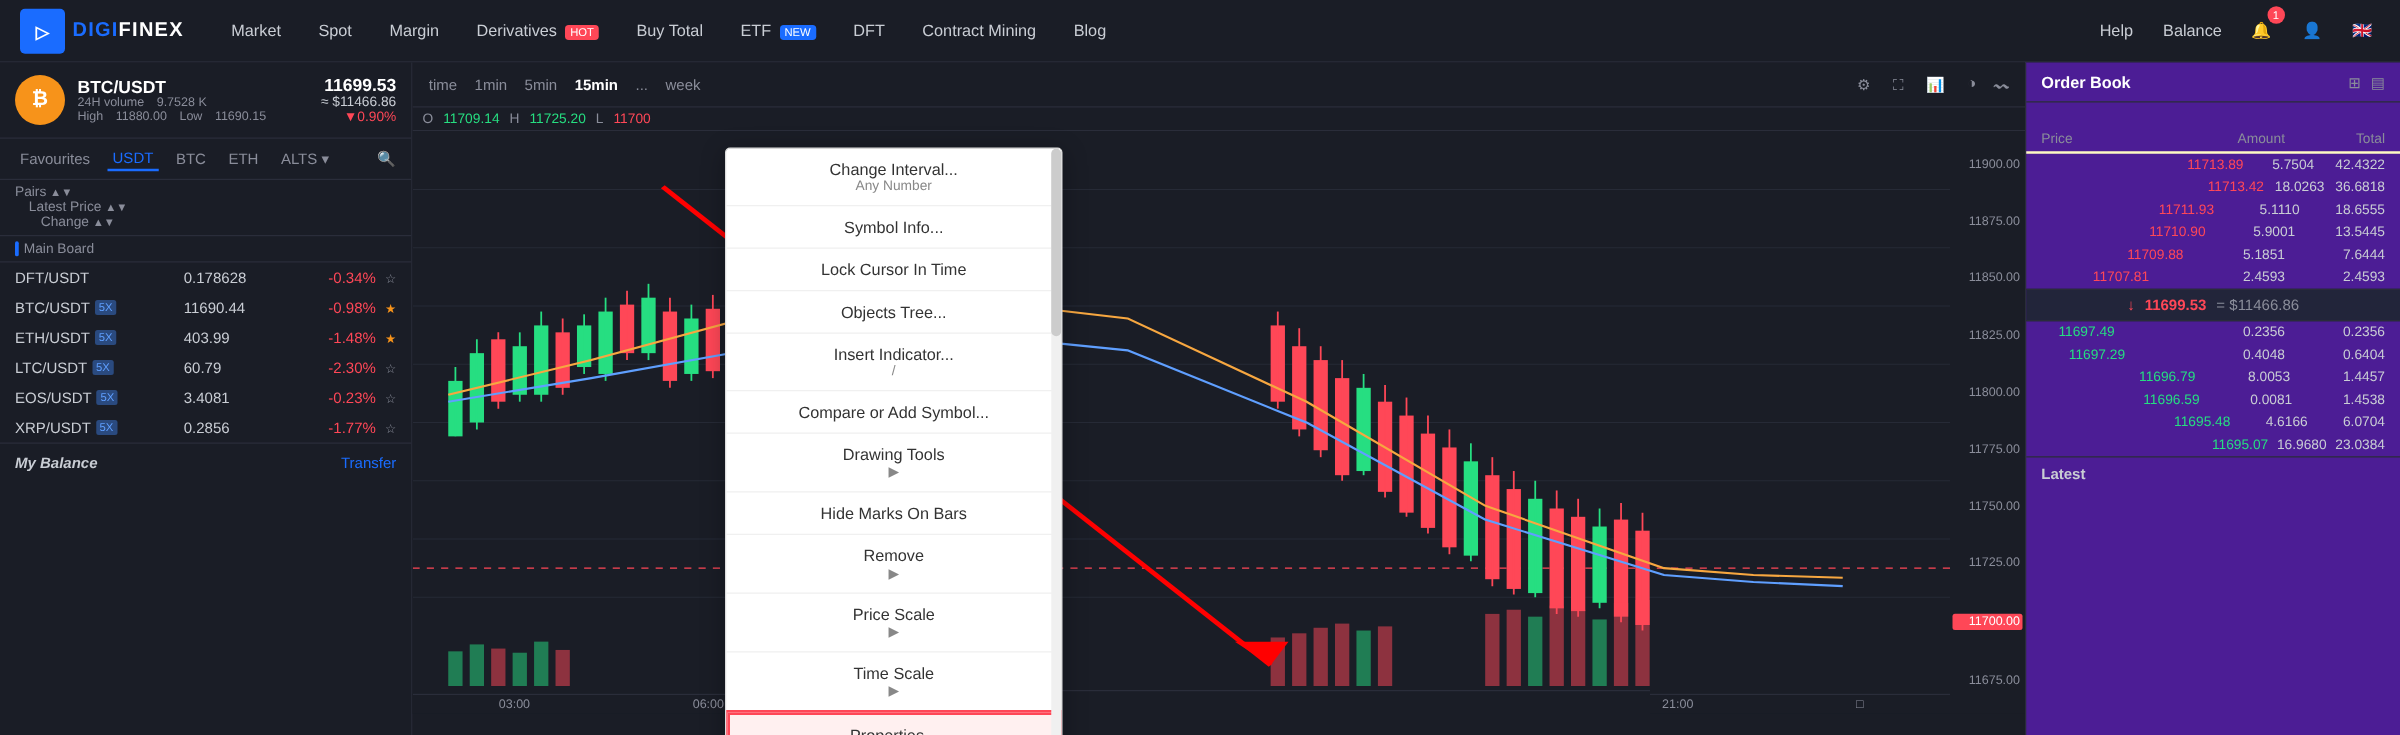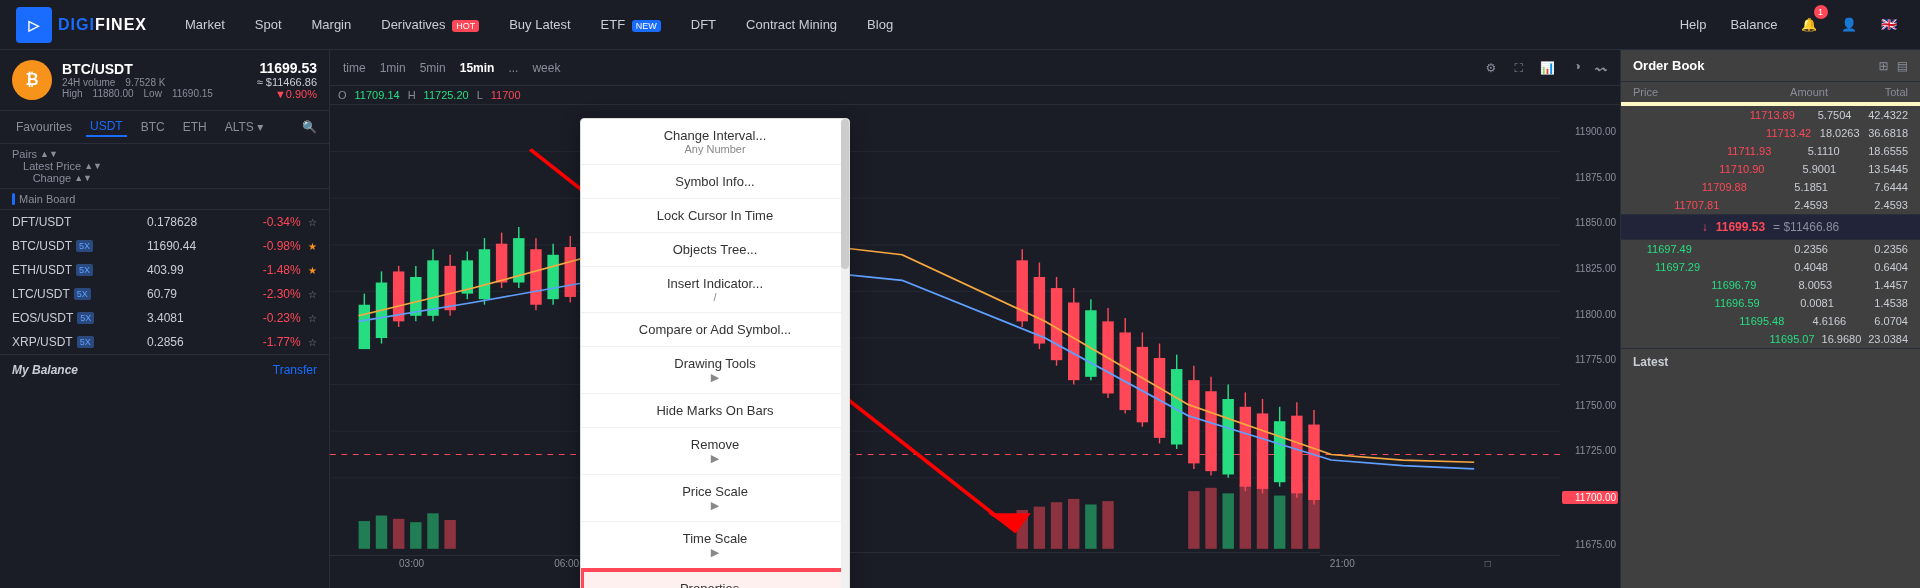--- a/index.html
+++ b/index.html
@@ -74,25 +74,25 @@
     .ctx-item.highlighted { background: #fff3f3; outline: 2px solid #ff4757; }
     .ctx-arrow { color: #888; font-size: 11px; }
     .ctx-shortcut { color: #888; font-size: 11px; }
     .ctx-scrollbar { position: absolute; right: 0; top: 0; width: 8px; height: 100%; background: #f0f0f0; border-radius: 4px; }
     .ctx-scrollbar-thumb { width: 8px; height: 30%; background: #ccc; border-radius: 4px; margin-top: 0; }
 
     
     .chart-svg { width: 100%; height: 100%; }
 
     
-    .right-panel { width: 300px; background: #404040; border-left: 1px solid #2a2d3a; flex-shrink: 0; }
+    .right-panel { width: 300px; background: #4c1d95; border-left: 1px solid #2a2d3a; flex-shrink: 0; }
     .ob-header { display: flex; align-items: center; justify-content: space-between; padding: 8px 12px; border-bottom: 1px solid #2a2d3a; }
     .ob-title { color: white; font-size: 13px; font-weight: bold; }
     .ob-icons { display: flex; gap: 8px; color: #8a8d9a; }
-    .ob-col-headers { display: flex; padding: 4px 12px; color: #8a8d9a; font-size: 11px; border-bottom: 4px solid #fef9c3; }
+    .ob-col-headers { display: flex; padding: 4px 12px; color: #8a8d9a; font-size: 11px; border-bottom: 2px solid #fef9c3; margin-top: 19px; }
     .ob-col1 { flex: 1; }
     .ob-col2 { width: 80px; text-align: right; }
     .ob-col3 { width: 80px; text-align: right; }
     .ob-row { display: flex; align-items: center; padding: 3px 12px; font-size: 11px; position: relative; }
     .ob-row.sell .ob-price { color: #ff4757; }
     .ob-row.buy .ob-price { color: #26de81; }
     .ob-price { flex: 1; font-size: 11px; }
     .ob-amount { width: 80px; text-align: right; color: #c9cdd4; }
     .ob-total { width: 80px; text-align: right; color: #c9cdd4; }
     .ob-bg-sell { position: absolute; right: 0; top: 0; height: 100%; background: rgba(255, 71, 87, 0.1); z-index: 0; }
@@ -114,21 +114,21 @@
 
 <nav class="topnav">
   <div class="logo">
     <div class="logo-icon">▷</div>
     <span class="logo-text"><span>DIGI</span>FINEX</span>
   </div>
   <span class="nav-item">Market</span>
   <span class="nav-item">Spot</span>
   <span class="nav-item">Margin</span>
   <span class="nav-item">Derivatives <span class="badge">HOT</span></span>
-  <span class="nav-item">Buy Latest</span>
+  <span class="nav-item">Buy Total</span>
   <span class="nav-item">ETF <span class="badge badge-new">NEW</span></span>
   <span class="nav-item">DFT</span>
   <span class="nav-item">Contract Mining</span>
   <span class="nav-item">Blog</span>
   <div class="nav-right">
     <span class="nav-item">Help</span>
     <span class="nav-item">Balance</span>
     <span class="nav-item notif-badge">
       🔔
       <span class="notif-dot">1</span>

